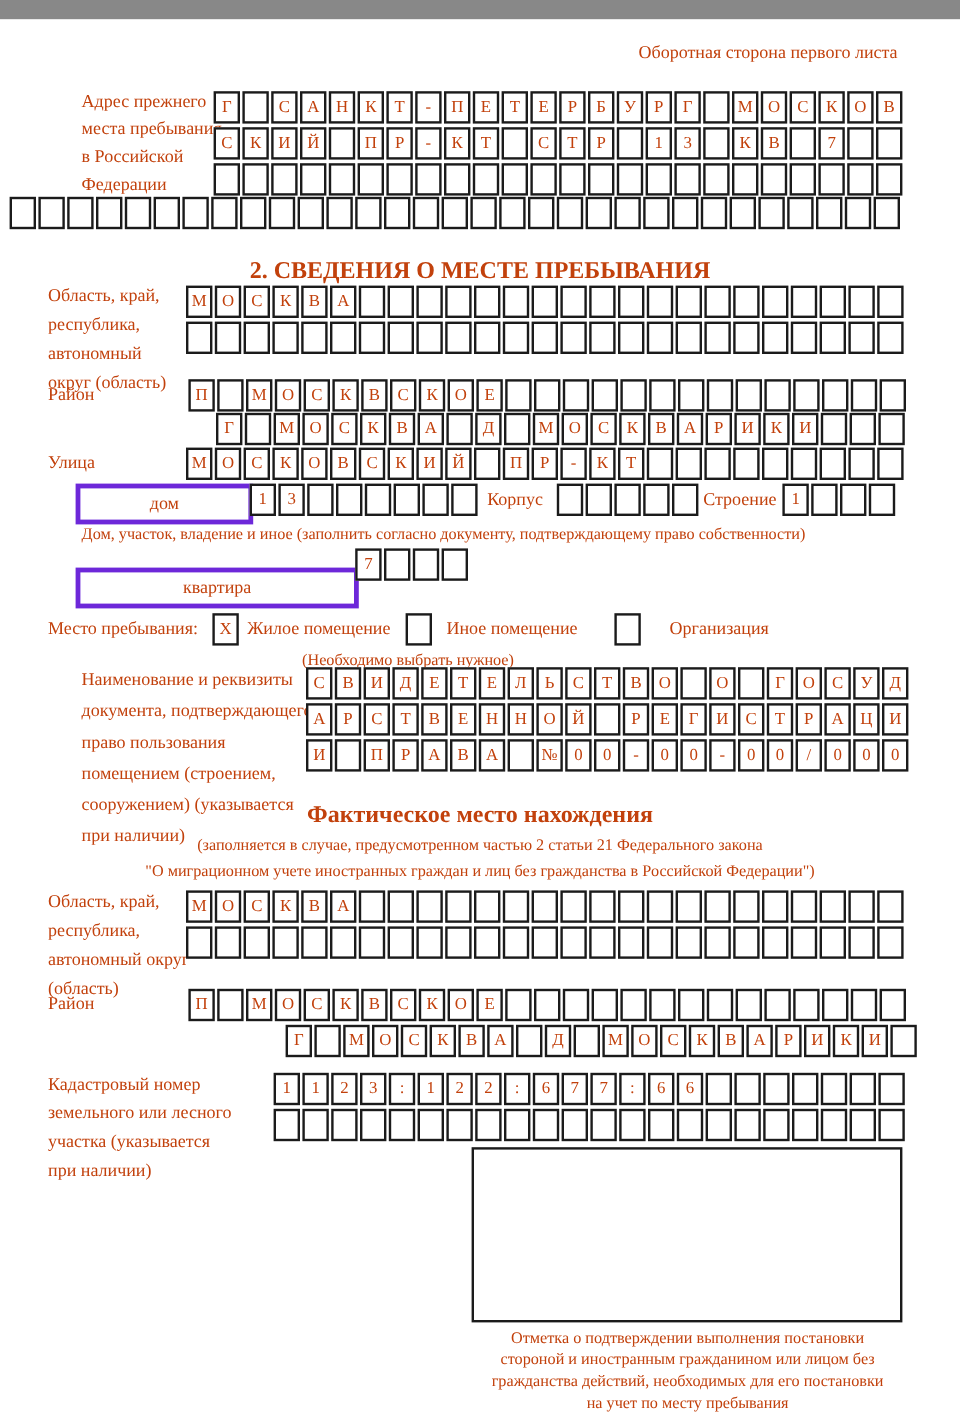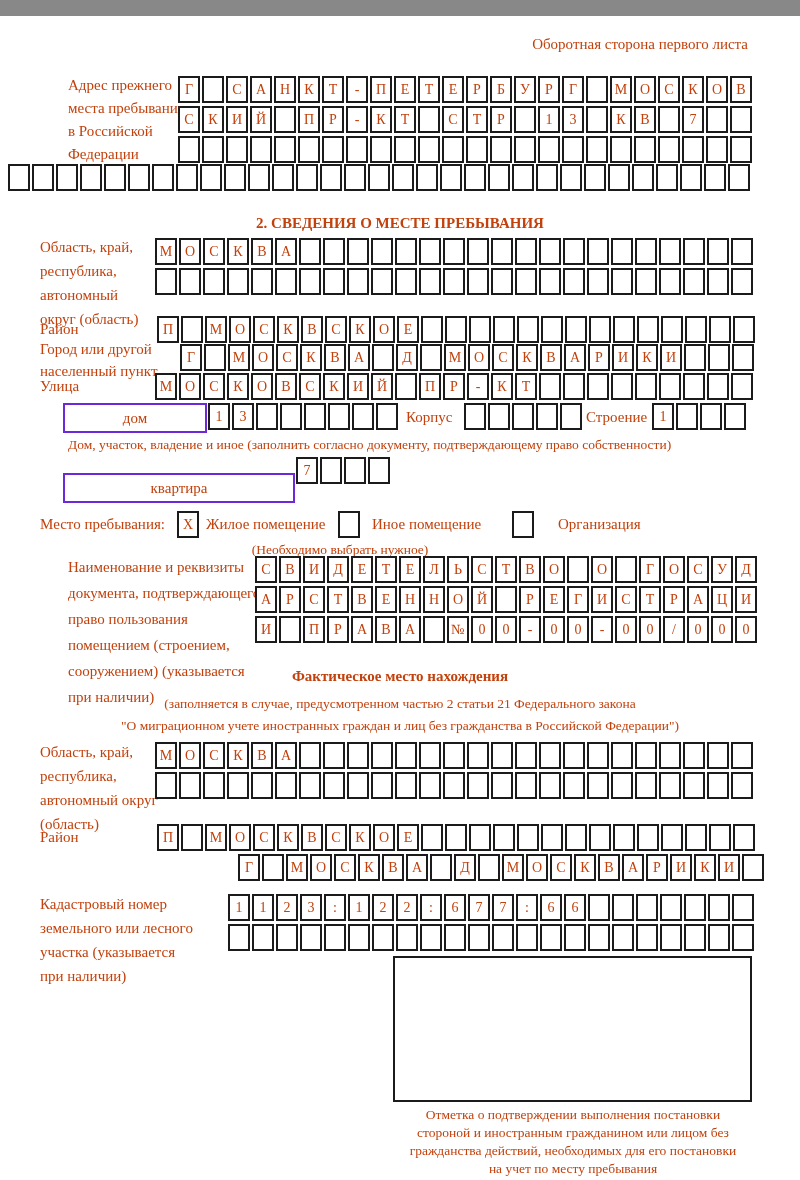--- a/index.html
+++ b/index.html
@@ -6,29 +6,29 @@
   .page{
     position:relative;width:800px;height:1180px;margin:16px auto;
     background:#ffffff;color:#c2410c;
     font-family:"Liberation Serif","DejaVu Serif",serif;
     overflow:hidden;
   }
   .abs{position:absolute;}
   .lab{position:absolute;font-size:15px;line-height:23px;white-space:nowrap;}
   .cap{position:absolute;font-size:13.5px;white-space:nowrap;}
   .ctr{position:absolute;left:0;width:800px;text-align:center;font-size:13.5px;white-space:nowrap;}
-  .ttl{font-weight:bold;font-size:15px;}
+  .ttl{font-weight:bold;font-size:20px;}
   .cellrow{position:absolute;display:flex;gap:2px;}
   .cell{
     width:18px;height:23px;border:2px solid #1b1b1b;
     display:flex;align-items:center;justify-content:center;
     font-size:14px;background:#fff;flex:0 0 auto;
   }
   .wbox{
-    position:absolute;border:2px solid #6d28d9;background:#fff;
+    position:absolute;border:4px solid #6d28d9;background:#fff;
     display:flex;align-items:center;justify-content:center;font-size:15px;
   }
   .stampbox{position:absolute;border:2px solid #1b1b1b;background:#fff;}
   .stampcap{position:absolute;font-size:13.5px;line-height:18px;text-align:center;}
 </style>
 </head>
 <body>
 
 <div class="page">
 
@@ -237,24 +237,20 @@
       <span class="cell"></span>
       <span class="cell"></span>
       <span class="cell"></span>
       <span class="cell"></span>
       <span class="cell"></span>
       <span class="cell"></span>
       <span class="cell"></span>
       <span class="cell"></span>
     </div>
 
-  <div class="lab" style="left:40px;top:322px;line-height:22px;">
-    <div>Город или другой</div>
-    <div>населенный пункт</div>
-  </div>
   <div class="cellrow" style="left:180px;top:328px;">
       <span class="cell">Г</span>
       <span class="cell"></span>
       <span class="cell">М</span>
       <span class="cell">О</span>
       <span class="cell">С</span>
       <span class="cell">К</span>
       <span class="cell">В</span>
       <span class="cell">А</span>
       <span class="cell"></span>

